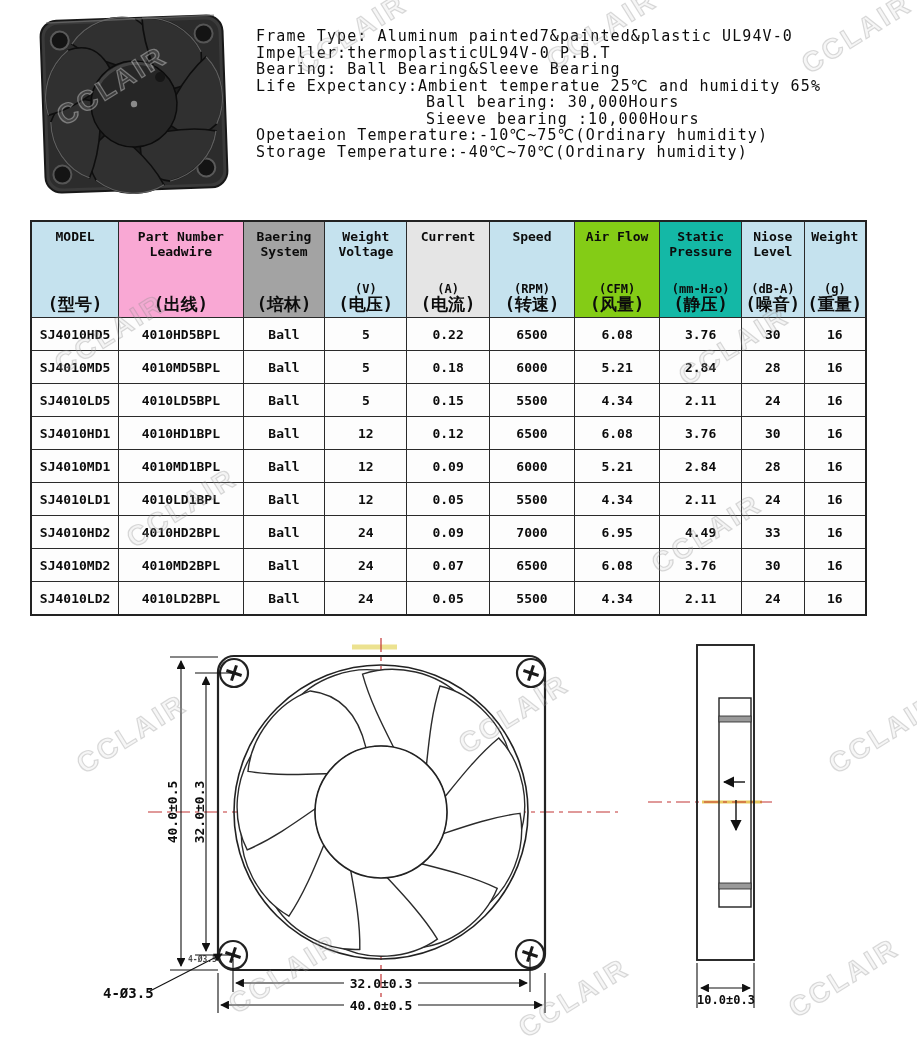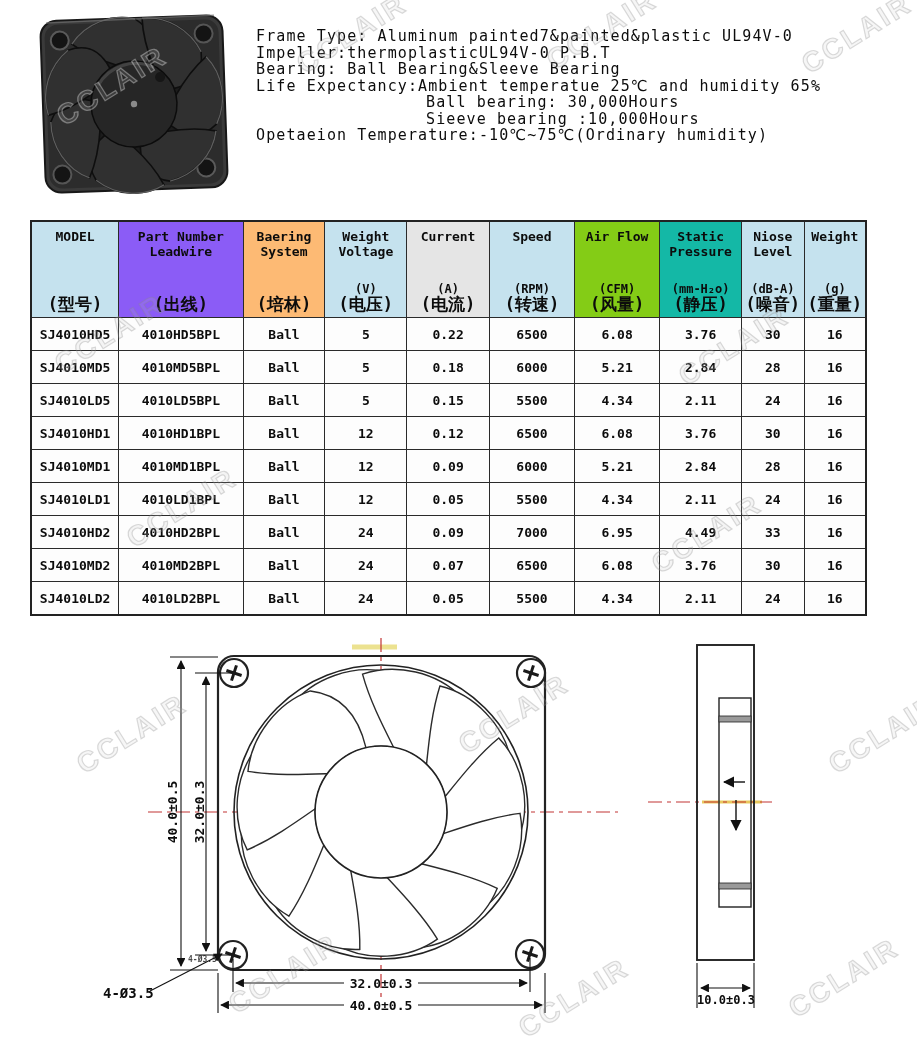--- a/index.html
+++ b/index.html
@@ -74,20 +74,21 @@
   </svg>
 
   <div id="specs">
       <div class="line">Frame Type: Aluminum painted7&amp;painted&amp;plastic UL94V-0</div>
       <div class="line">Impeller:thermoplasticUL94V-0 P.B.T</div>
       <div class="line">Bearing: Ball Bearing&amp;Sleeve Bearing</div>
       <div class="line">Life Expectancy:Ambient temperatue 25℃ and humidity 65%</div>
       <div class="line ind">Ball bearing: 30,000Hours</div>
       <div class="line ind">Sieeve bearing :10,000Hours</div>
       <div class="line">Opetaeion Temperature:-10℃~75℃(Ordinary humidity)</div>
+      <div class="line">Storage Temperature:-40℃~70℃(Ordinary humidity)</div>
     </div>
 
   <table id="spec-table">
     <colgroup id="cols">
         <col style="width: 10.5%;">
         <col style="width: 14.9%;">
         <col style="width: 9.8%;">
         <col style="width: 9.8%;">
         <col style="width: 9.9%;">
         <col style="width: 10.2%;">
@@ -101,32 +102,32 @@
           <th style="background: rgb(197, 226, 238);">
             <div class="hcell">
               <div class="h-name">
                 <div>MODEL</div>
               </div>
               <div class="h-bot">
                 <div class="h-cn">(型号)</div>
               </div>
             </div>
           </th>
-          <th style="background: #8b5cf6;">
+          <th style="background: #f9a8d4;">
             <div class="hcell">
               <div class="h-name">
                 <div>Part Number</div>
                 <div>Leadwire</div>
               </div>
               <div class="h-bot">
                 <div class="h-cn">(出线)</div>
               </div>
             </div>
           </th>
-          <th style="background: #fdba74;">
+          <th style="background: #a3a3a3;">
             <div class="hcell">
               <div class="h-name">
                 <div>Baering</div>
                 <div>System</div>
               </div>
               <div class="h-bot">
                 <div class="h-cn">(培林)</div>
               </div>
             </div>
           </th>

